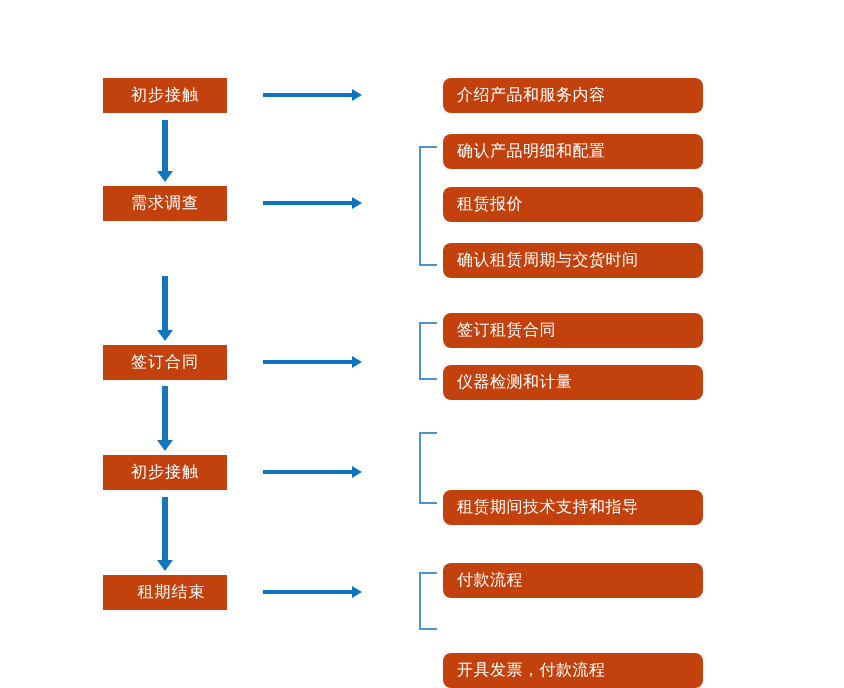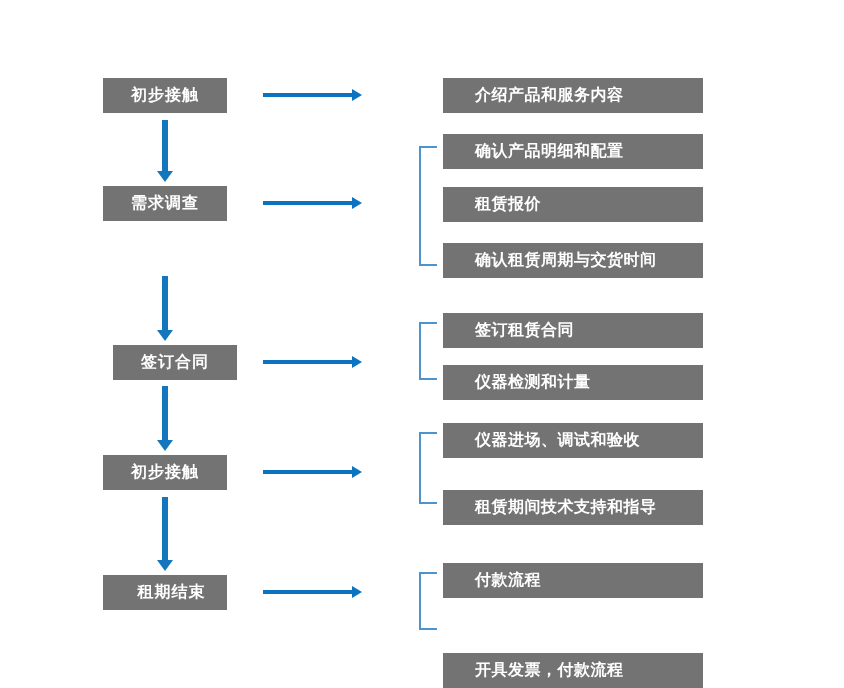--- a/index.html
+++ b/index.html
@@ -33,43 +33,44 @@
     font-weight: bold;
     display: flex;
     align-items: center;
     justify-content: center;
     letter-spacing: 0.5px;
   }
 
   
   .box {
     position: absolute;
-    background: #737373;
+    background: #c2410c;
     color: #ffffff;
-    font-weight: bold;
+    font-weight: normal;
     display: flex;
     align-items: center;
     box-sizing: border-box;
   }
   .box.stage {
     left: 103px;
     width: 124px;
     height: 35px;
     justify-content: center;
     font-size: 16px;
     letter-spacing: 1px;
   }
   .box.detail {
     left: 443px;
     width: 260px;
     height: 35px;
     justify-content: flex-start;
-    padding-left: 32px;
+    padding-left: 14px;
     font-size: 16px;
     letter-spacing: 0.5px;
+    border-radius: 8px;
   }
 
   
   .arrow-right {
     position: absolute;
     height: 14px;
     pointer-events: none;
   }
   .arrow-right .shaft {
     position: absolute;
@@ -123,21 +124,21 @@
 </head>
 <body>
 
 <div id="canvas">
 
 
   <div class="box stage" style="top:78px;">初步接触</div>
 
   <div class="box stage" style="top:186px;">需求调查</div>
 
-  <div class="box stage" style="top:345px;margin-left:10px;">签订合同</div>
+  <div class="box stage" style="top:345px;">签订合同</div>
 
   <div class="box stage" style="top:455px;">初步接触</div>
 
   <div class="box stage" style="top:575px;padding-left:13px;">租期结束</div>
 
   <div class="arrow-down" style="left:157px; top:120px; height:62px;">
     <div class="shaft" style="height:51px;"></div>
     <div class="head" style="top:51px;"></div>
   </div>
 
@@ -194,21 +195,20 @@
   <div class="box detail" style="top:134px;">确认产品明细和配置</div>
 
   <div class="box detail" style="top:243px;">确认租赁周期与交货时间</div>
 
   <div class="box detail" style="top:187px;">租赁报价</div>
 
   <div class="box detail" style="top:313px;">签订租赁合同</div>
 
   <div class="box detail" style="top:365px;">仪器检测和计量</div>
 
-  <div class="box detail" style="top:423px;">仪器进场、调试和验收</div>
 
   <div class="box detail" style="top:490px;">租赁期间技术支持和指导</div>
 
   <div class="box detail" style="top:563px;">付款流程</div>
 
   <div class="box detail" style="top:613px;margin-top:40px;">开具发票，付款流程</div>
 
 </div>
 
 </body></html>

